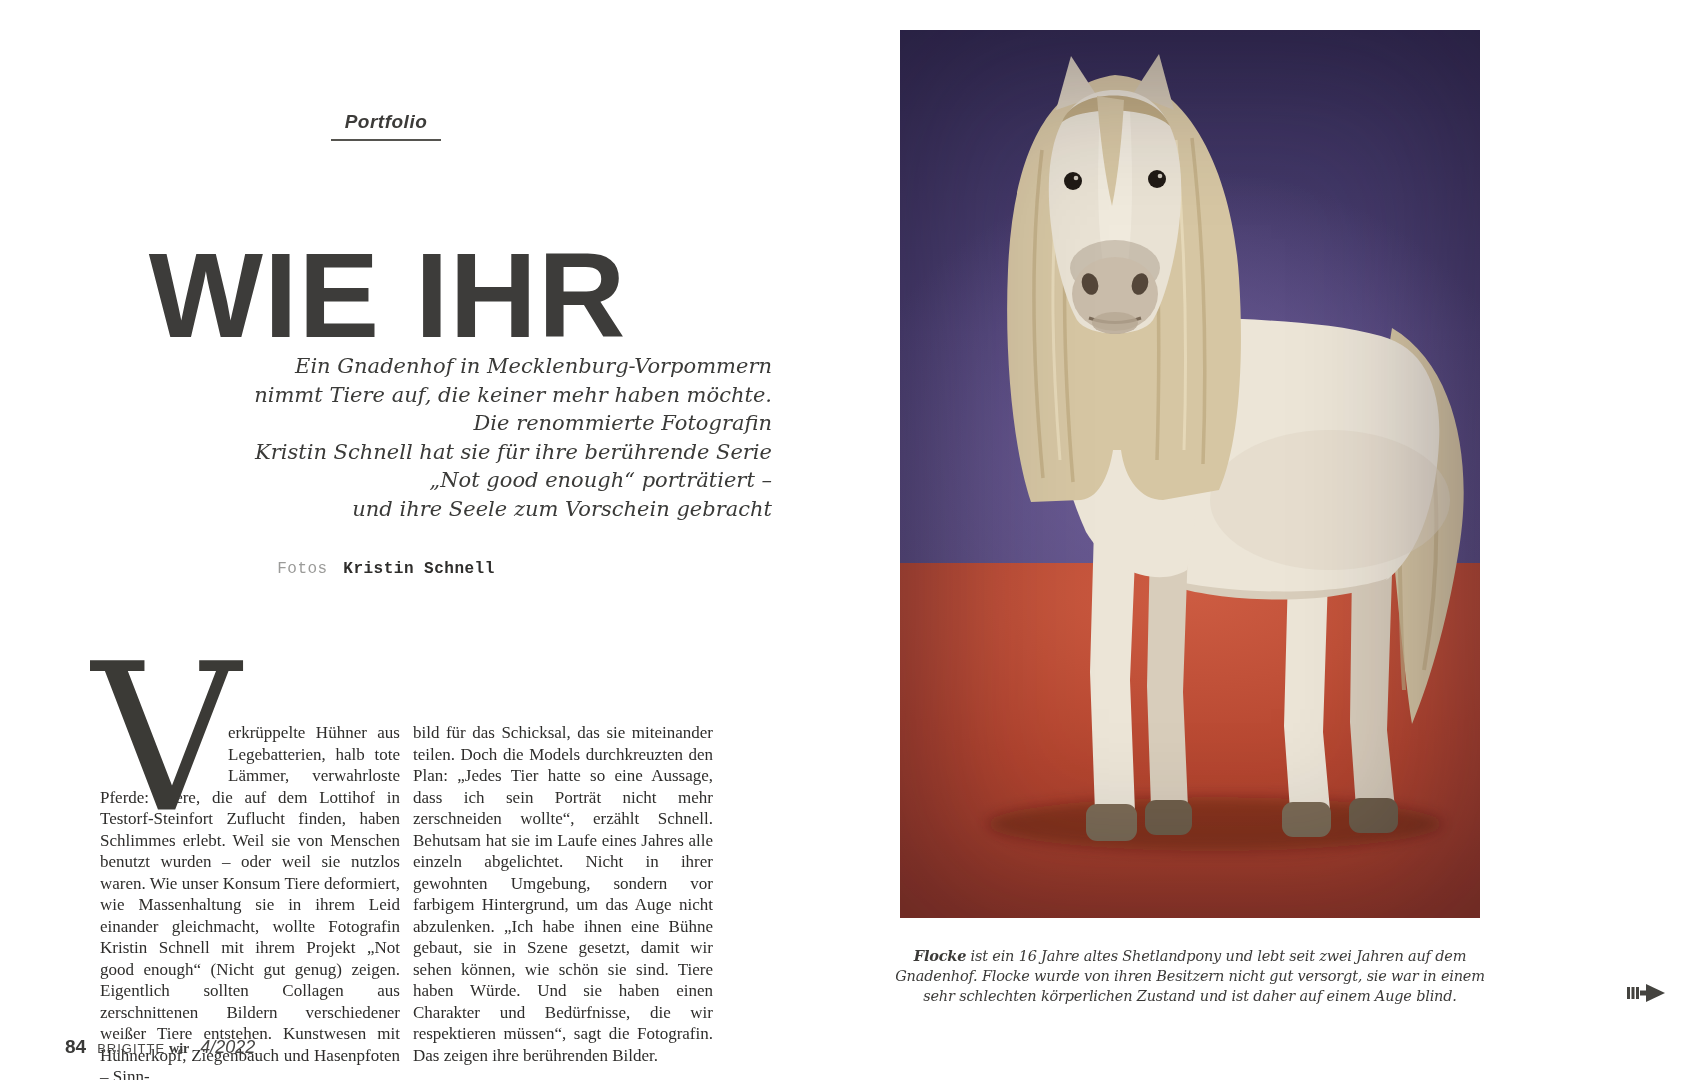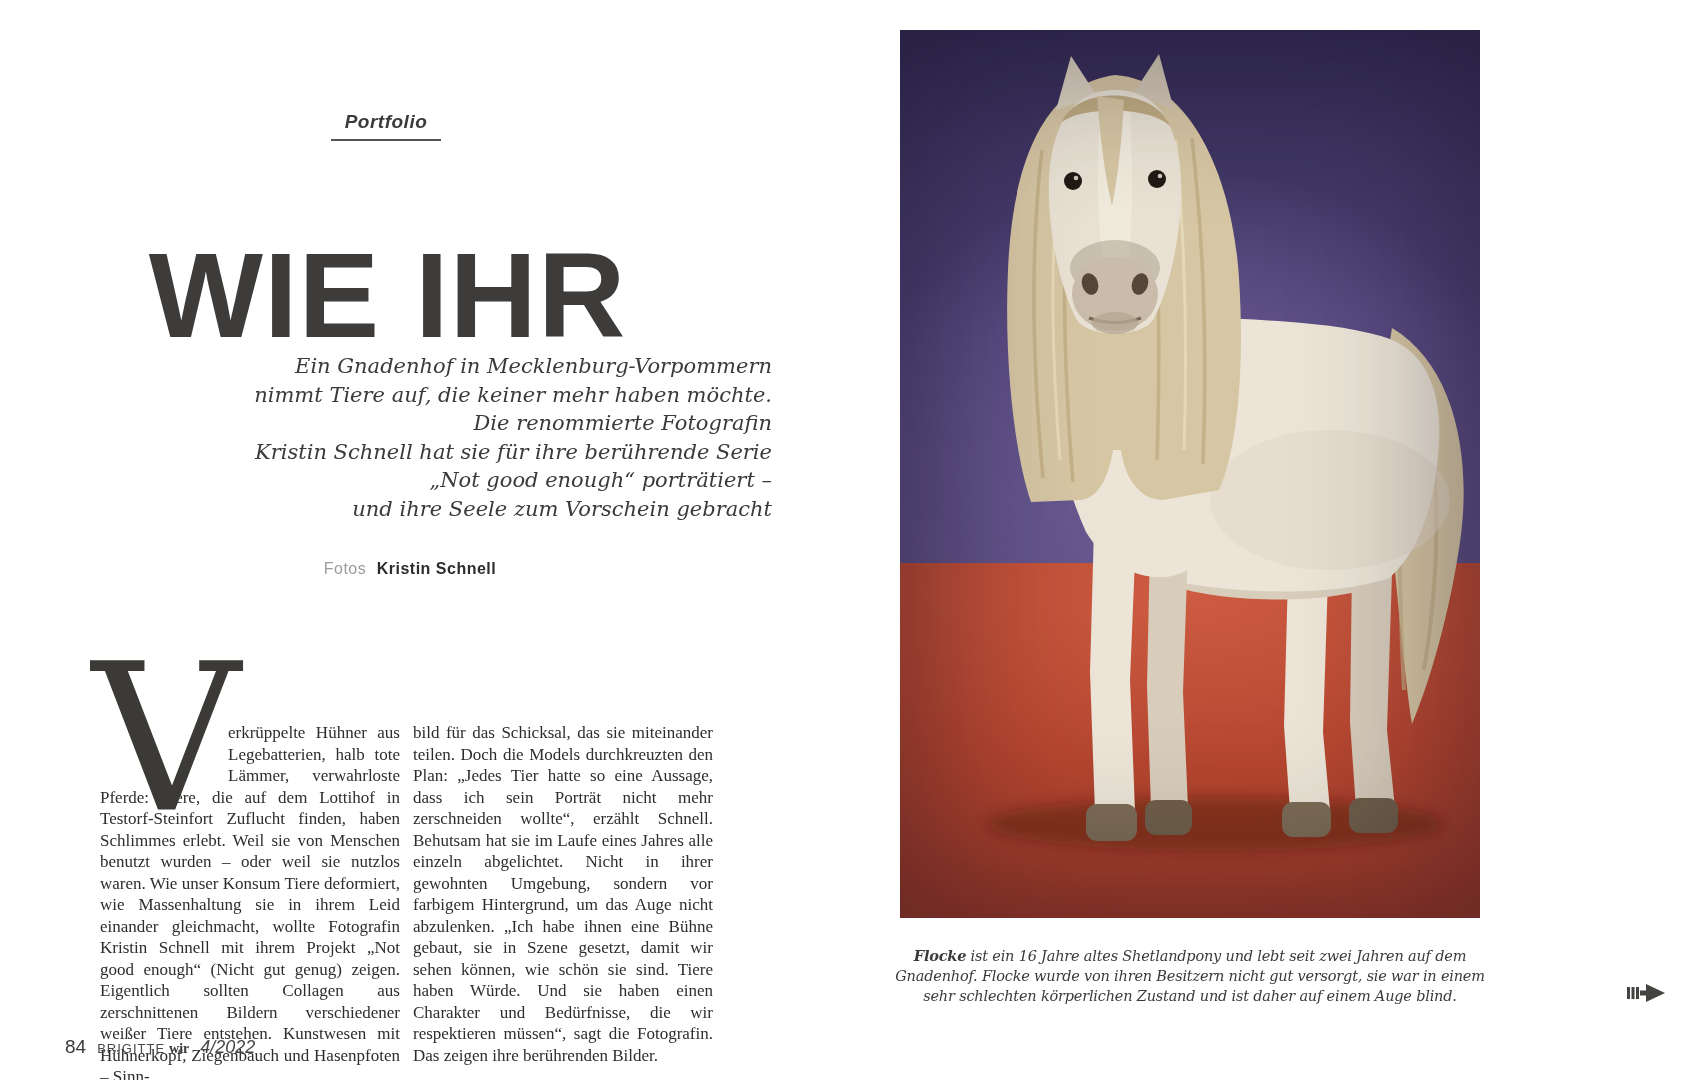--- a/index.html
+++ b/index.html
@@ -32,21 +32,21 @@
   }
   .intro{
     position:absolute;left:0;top:352px;width:772px;
     text-align:right;white-space:pre-line;
     font-family:"DejaVu Serif", serif;
     font-style:italic;font-size:21px;line-height:28.5px;
     color:#3a3a38;
   }
   .credit{
     position:absolute;left:0;top:560px;width:772px;text-align:center;
-    font-family:Liberation Sans, sans-serif;font-size:16px;padding-left:24px;
+    font-family:Liberation Mono, monospace;font-size:16px;
   }
   .credit-label{color:#9b9b99;letter-spacing:.5px;}
   .credit-name{color:#2e2d2b;font-weight:700;letter-spacing:.5px;margin-left:6px;}
 
   .body-cols{
     position:absolute;left:100px;top:722px;width:614px;
     display:flex;gap:13px;
     font-family:"Liberation Serif", serif;
     font-size:17px;line-height:21.5px;
     color:var(--body-text,#2e2d2b);
@@ -59,21 +59,21 @@
     font-family:"DejaVu Serif", serif;
     font-size:205px;line-height:1;
     color:#3b3a36;
   }
 
   .page-footer{
     position:absolute;left:65px;top:1036px;
     display:flex;align-items:baseline;gap:11px;
     font-family:"Liberation Sans", sans-serif;color:#3a3a38;
   }
-  .pagenum{font-weight:400;font-size:19px;}
+  .pagenum{font-weight:700;font-size:19px;}
   .brand{font-size:13px;letter-spacing:1px;color:#48474 5;color:#484745;}
   .brand-wir{font-family:"Liberation Serif", serif;font-weight:700;font-size:14px;margin-left:-7px;}
   .issue{font-style:italic;font-size:18px;color:#484745;}
 
   
   .photo{
     position:absolute;left:900px;top:30px;width:580px;height:888px;
     margin:0;overflow:hidden;
   }
   .photo .wall{

